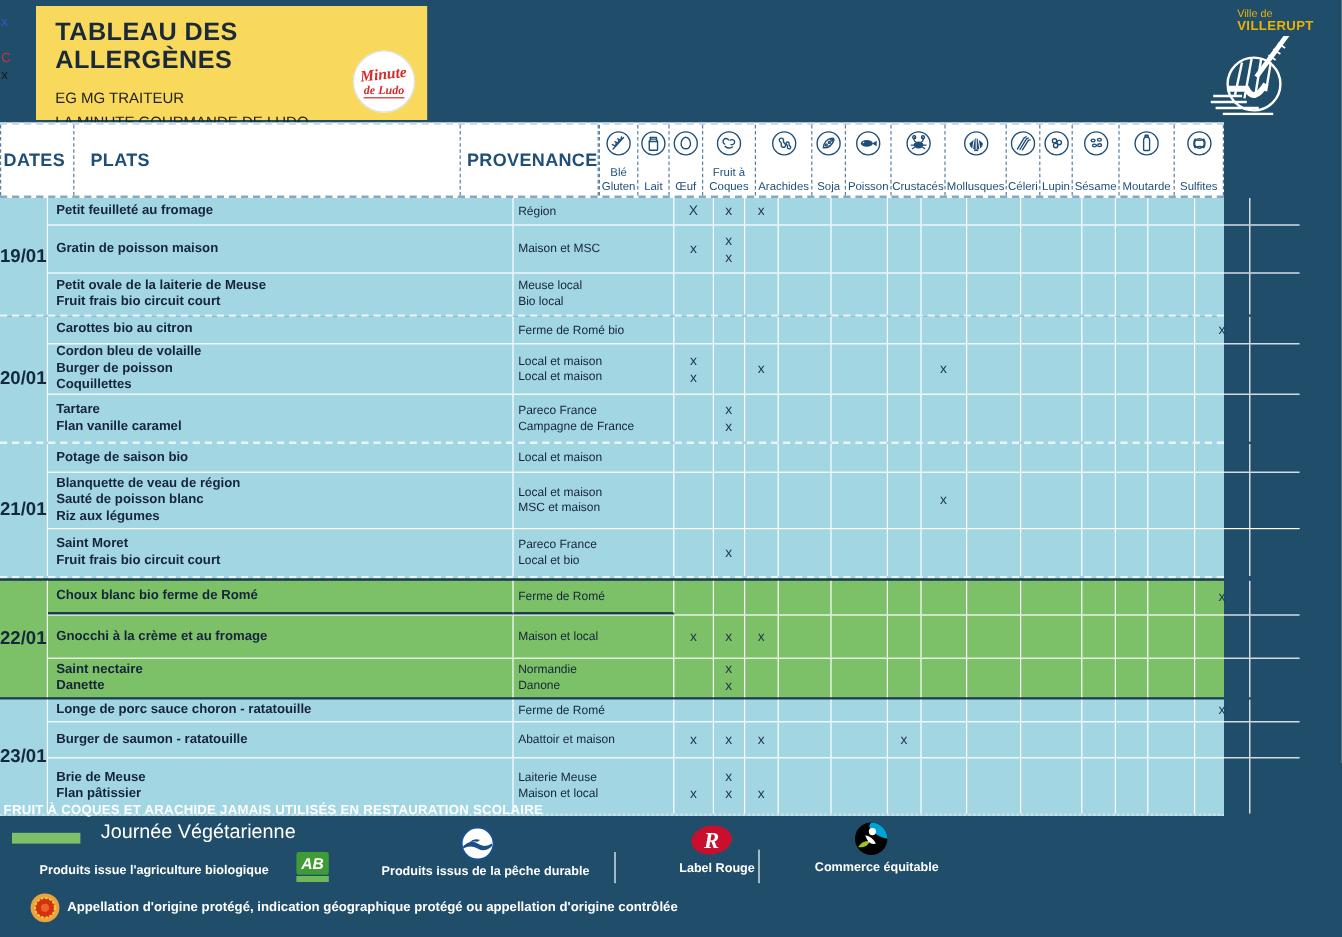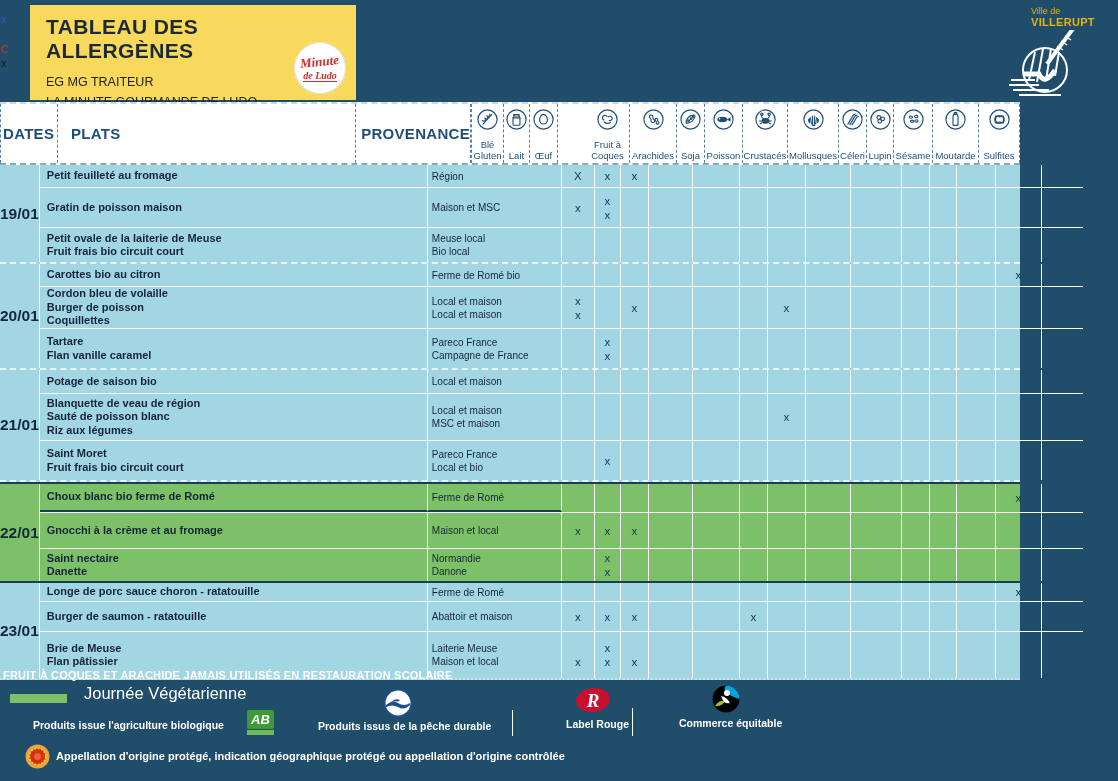--- a/index.html
+++ b/index.html
@@ -144,21 +144,21 @@
           </div>
           <div class="th th-al" style="width: 28px;">
             <div class="al-icon">
               <svg viewBox="0 0 24 24" fill="none" stroke="#1F4E79" stroke-width="1.2" stroke-linecap="round" stroke-linejoin="round">
                 <circle cx="12" cy="12" r="10"></circle>
                 <path d="M12 6.6c2.4 0 4.1 3.2 4.1 6a4.1 4.1 0 1 1-8.2 0c0-2.8 1.7-6 4.1-6z"></path>
               </svg>
             </div>
             <div class="al-label">Œuf</div>
           </div>
-          <div class="th th-al" style="width: 44px; margin-left: 28px;">
+          <div class="th th-al" style="width: 44px;">
             <div class="al-icon">
               <svg viewBox="0 0 24 24" fill="none" stroke="#1F4E79" stroke-width="1.2" stroke-linecap="round" stroke-linejoin="round">
                 <circle cx="12" cy="12" r="10"></circle>
                 <path d="M8.2 12.6a2.6 2.6 0 1 1 3.4-3.7M13 9.2c1.8-1 3.8-.2 3.9 1.5.1 1.5-1.3 2.7-3.1 2.4M8.6 14.6c1.8 1.5 4.6 1.7 6.4.5"></path>
               </svg>
             </div>
             <div class="al-label">Fruit à
 Coques</div>
           </div>
           <div class="th th-al" style="width: 47px;">

